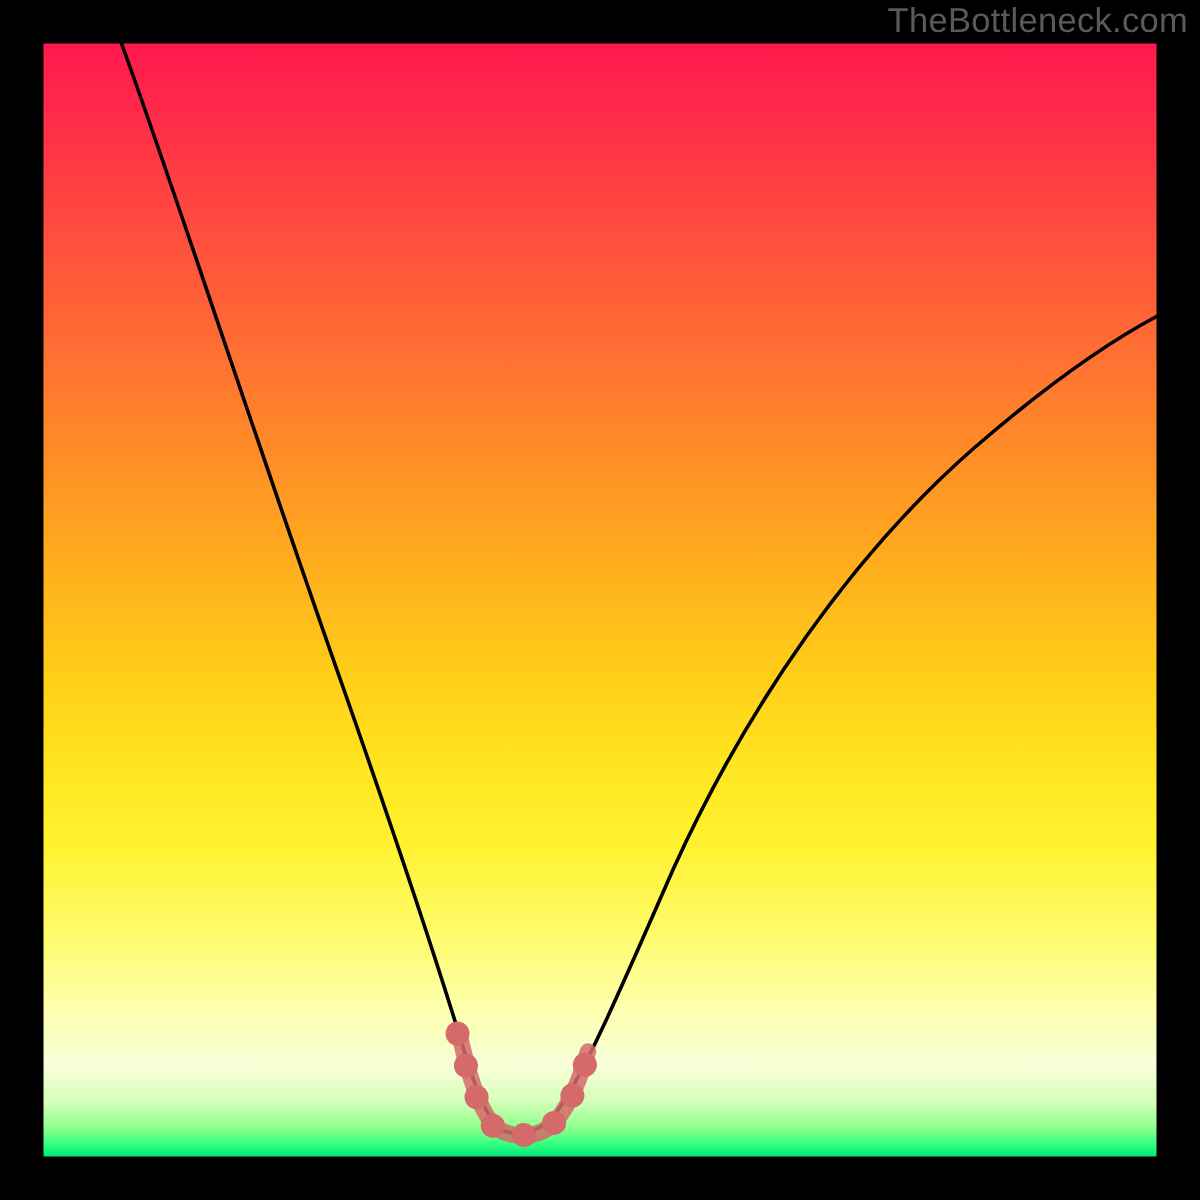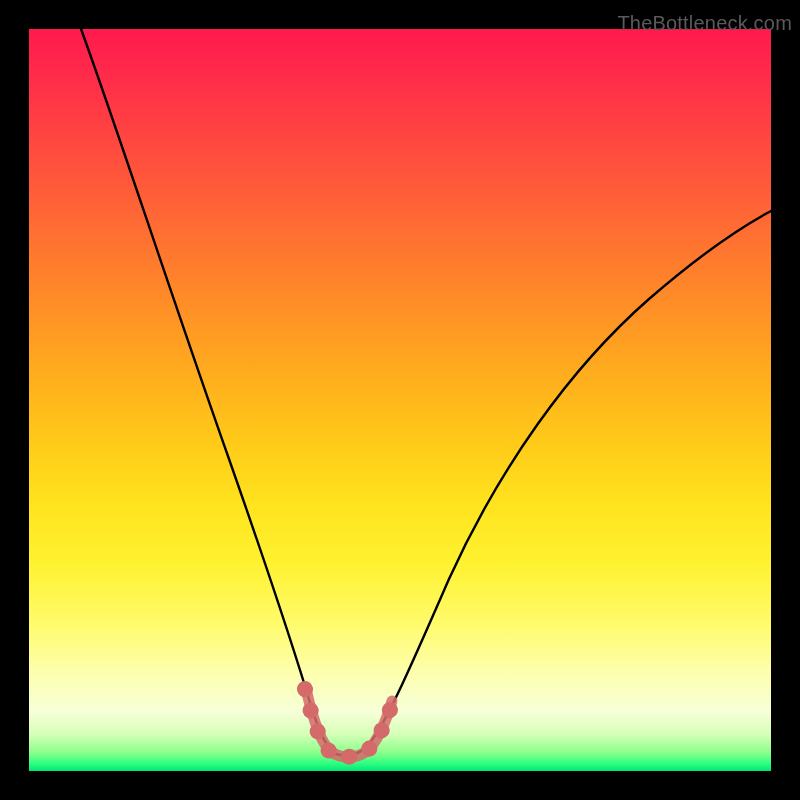--- a/index.html
+++ b/index.html
@@ -40,24 +40,24 @@
       #fdffb0 87%,
       #f6ffd8 92%,
       #d6ffb8 95%,
       #8cff8c 97.5%,
       #2dff80 99%,
       #00e676 100%
     );
   }
   .watermark {
     position: absolute;
-    top: 12px;
+    top: 0;
     right: 8px;
     color: #5a5a5a;
-    font-size: 20px;
+    font-size: 23px;
     font-weight: 500;
     letter-spacing: 0.2px;
     font-family: Arial, Helvetica, sans-serif;
   }
   svg.curves {
     position: absolute;
     left: 0;
     top: 0;
     width: 742px;
     height: 742px;

